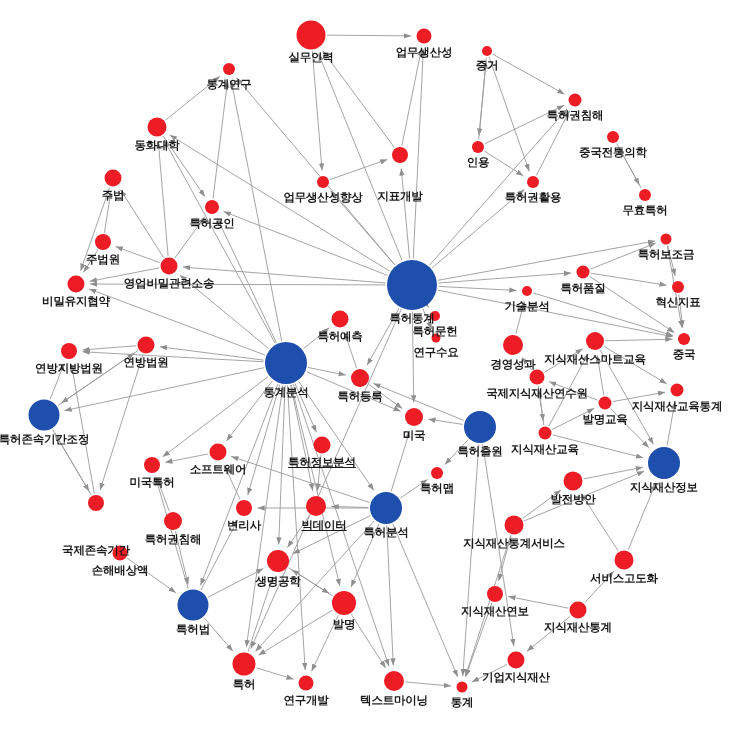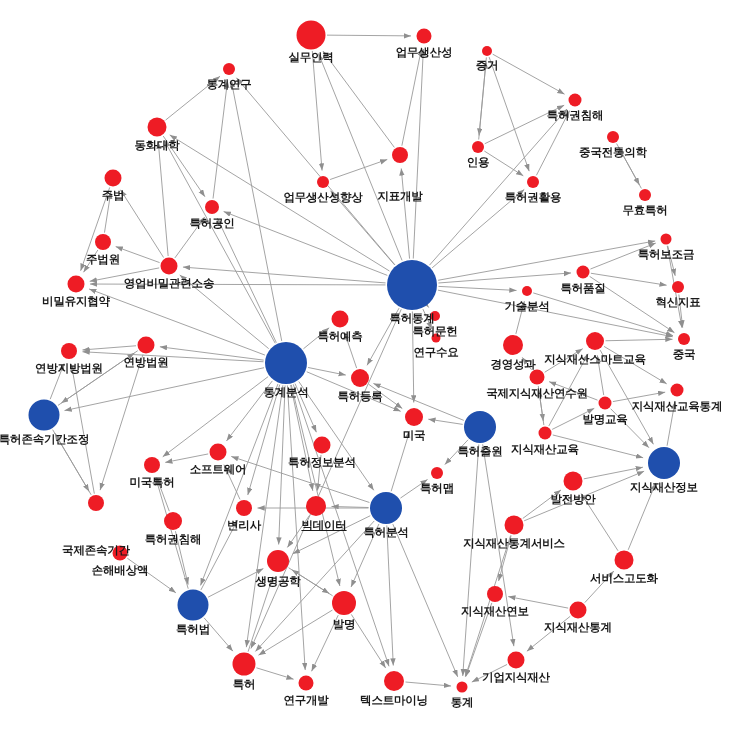--- a/index.html
+++ b/index.html
@@ -280,21 +280,21 @@
       <div class="nlabel" style="left: 286px; top: 387px;">통계분석</div>
       <div class="nlabel" style="left: 360px; top: 391px;">특허등록</div>
       <div class="nlabel" style="left: 537px; top: 388px;">국제지식재산연수원</div>
       <div class="nlabel" style="left: 677px; top: 401px;">지식재산교육통계</div>
       <div class="nlabel" style="left: 605px; top: 414px;">발명교육</div>
       <div class="nlabel" style="left: 44px; top: 434px;">특허존속기간조정</div>
       <div class="nlabel" style="left: 414px; top: 430px;">미국</div>
       <div class="nlabel" style="left: 480px; top: 446px;">특허출원</div>
       <div class="nlabel" style="left: 545px; top: 444px;">지식재산교육</div>
       <div class="nlabel" style="left: 664px; top: 482px;">지식재산정보</div>
-      <div class="nlabel" style="left: 322px; top: 457px;">특허정보분석</div>
+      <div class="nlabel" style="left: 322px; top: 457px; text-decoration: underline;">특허정보분석</div>
       <div class="nlabel" style="left: 218px; top: 464px;">소프트웨어</div>
       <div class="nlabel" style="left: 152px; top: 477px;">미국특허</div>
       <div class="nlabel" style="left: 437px; top: 483px;">특허맵</div>
       <div class="nlabel" style="left: 96px; top: 515px; margin-top: 30px;">국제존속기간</div>
       <div class="nlabel" style="left: 244px; top: 520px;">변리사</div>
       <div class="nlabel" style="left: 324px; top: 520px; text-decoration: underline;">빅데이터</div>
       <div class="nlabel" style="left: 386px; top: 527px;">특허분석</div>
       <div class="nlabel" style="left: 573px; top: 494px;">발전방안</div>
       <div class="nlabel" style="left: 173px; top: 534px; text-align: right;">특허권침해</div>
       <div class="nlabel" style="left: 120px; top: 565px;">손해배상액</div>

